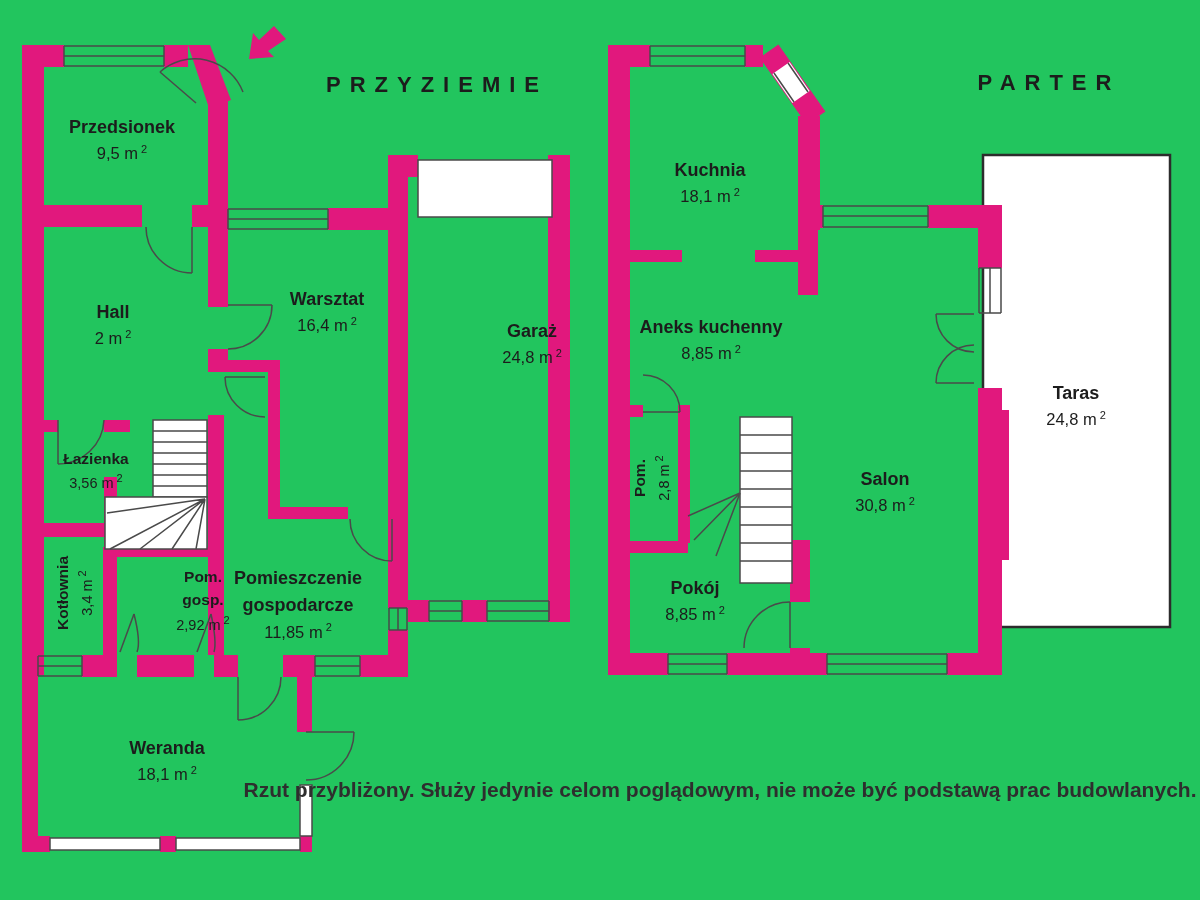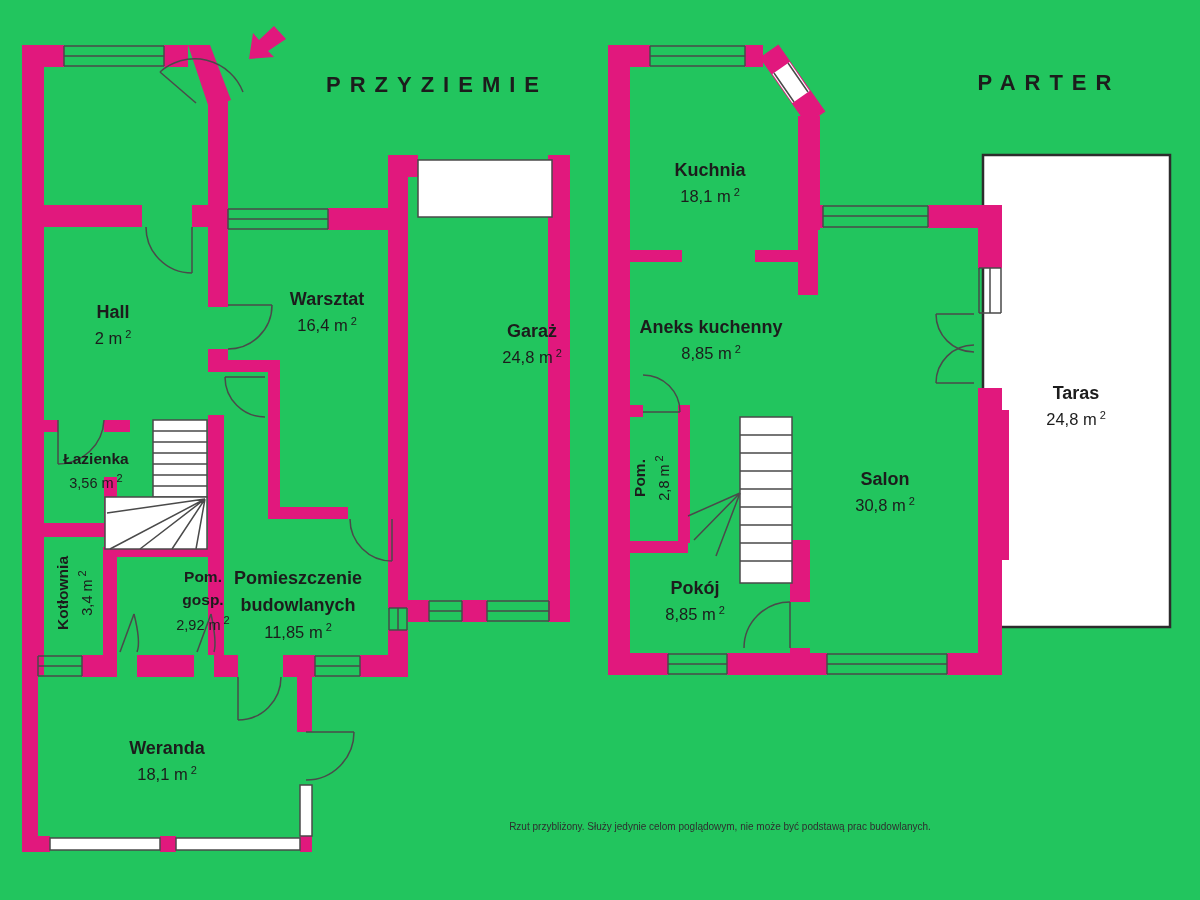--- a/index.html
+++ b/index.html
@@ -15,22 +15,22 @@
   .lbl{position:absolute;transform:translate(-50%,-50%);text-align:center;white-space:nowrap;line-height:1.5;}
   .lbl.wrap{white-space:normal;}
   .lbl.vert{transform:translate(-50%,-50%) rotate(-90deg);}
   .rname{font-weight:bold;font-size:18px;}
   .rarea{font-size:16.5px;}
   .sm .rname{font-size:15.5px;}
   .sm .rarea{font-size:14.5px;}
   sup{font-size:11px;margin-left:3px;}
   .plan-title{position:absolute;transform:translate(-50%,-50%);font-weight:bold;font-size:22px;
               letter-spacing:9px;white-space:nowrap;}
-  .disclaimer{position:absolute;left:720px;top:826px;transform:translate(-50%,-50%);
-              font-size:10px;font-weight:400;color:#2e2e2e;white-space:nowrap;}
+  .disclaimer{position:absolute;left:720px;top:790px;transform:translate(-50%,-50%);
+              font-size:21px;font-weight:700;color:#2e2e2e;white-space:nowrap;}
 </style>
 </head>
 <body>
 
 <div id="canvas">
 
 <svg id="plan-svg" width="1200" height="900" viewBox="0 0 1200 900">
 
   <g>
     <rect class="taras" x="983" y="155" width="187" height="472"></rect>
@@ -180,20 +180,24 @@
   <g>
     <rect class="thin" x="740" y="417" width="52" height="166"></rect>
     <path class="ln" d="M740 435h52M740 453h52M740 471h52M740 489h52M740 507h52M740 525h52M740 543h52M740 561h52"></path>
     <path class="ln" d="M740 493L688 516M740 493L694 540M740 493L716 556"></path>
   </g>
 </svg>
 
   <div class="plan-title" style="left:437px;top:85px;">PRZYZIEMIE</div>
   <div class="plan-title" style="left:1021px;top:83px;margin-left:28px;">PARTER</div>
 
+  <div class="lbl" style="left:122px;top:140px;">
+    <div class="rname">Przedsionek</div>
+    <div class="rarea"><span>9,5 m</span><sup>2</sup></div>
+  </div>
   <div class="lbl" style="left:113px;top:325px;">
     <div class="rname">Hall</div>
     <div class="rarea"><span>2 m</span><sup>2</sup></div>
   </div>
   <div class="lbl" style="left:327px;top:312px;">
     <div class="rname">Warsztat</div>
     <div class="rarea"><span>16,4 m</span><sup>2</sup></div>
   </div>
   <div class="lbl" style="left:490px;top:344px;margin-left:42px;">
     <div class="rname">Garaż</div>
@@ -205,21 +209,21 @@
   </div>
   <div class="lbl sm vert" style="left:75px;top:593px;">
     <div class="rname">Kotłownia</div>
     <div class="rarea"><span>3,4 m</span><sup>2</sup></div>
   </div>
   <div class="lbl sm wrap" style="left:163px;top:601px;width:64px;margin-left:40px;">
     <div class="rname">Pom. gosp.</div>
     <div class="rarea"><span>2,92 m</span><sup>2</sup></div>
   </div>
   <div class="lbl wrap" style="left:298px;top:605px;width:175px;">
-    <div class="rname">Pomieszczenie budowlanych</div>
+    <div class="rname">Pomieszczenie gospodarcze</div>
     <div class="rarea"><span>11,85 m</span><sup>2</sup></div>
   </div>
   <div class="lbl" style="left:167px;top:761px;">
     <div class="rname">Weranda</div>
     <div class="rarea"><span>18,1 m</span><sup>2</sup></div>
   </div>
 
   <div class="lbl" style="left:710px;top:183px;">
     <div class="rname">Kuchnia</div>
     <div class="rarea"><span>18,1 m</span><sup>2</sup></div>

